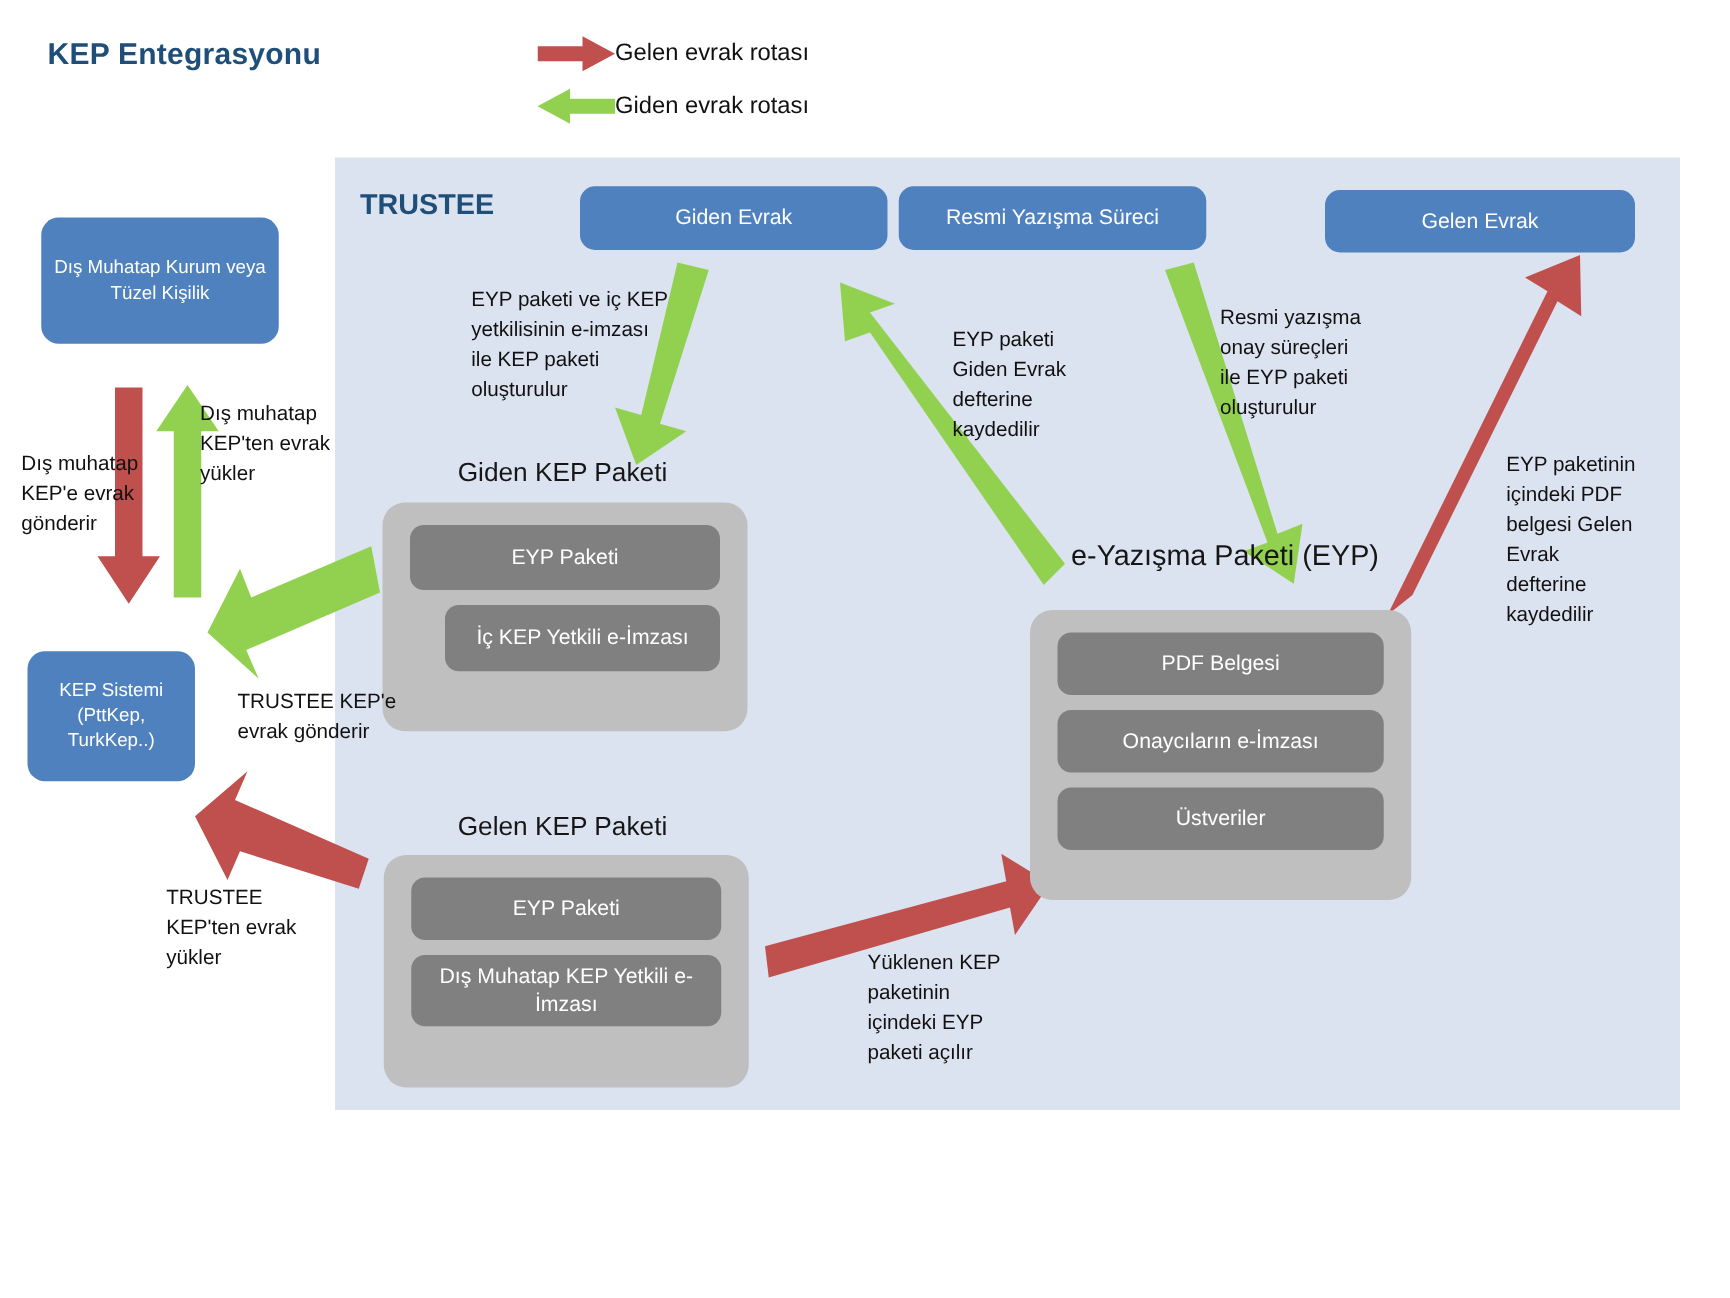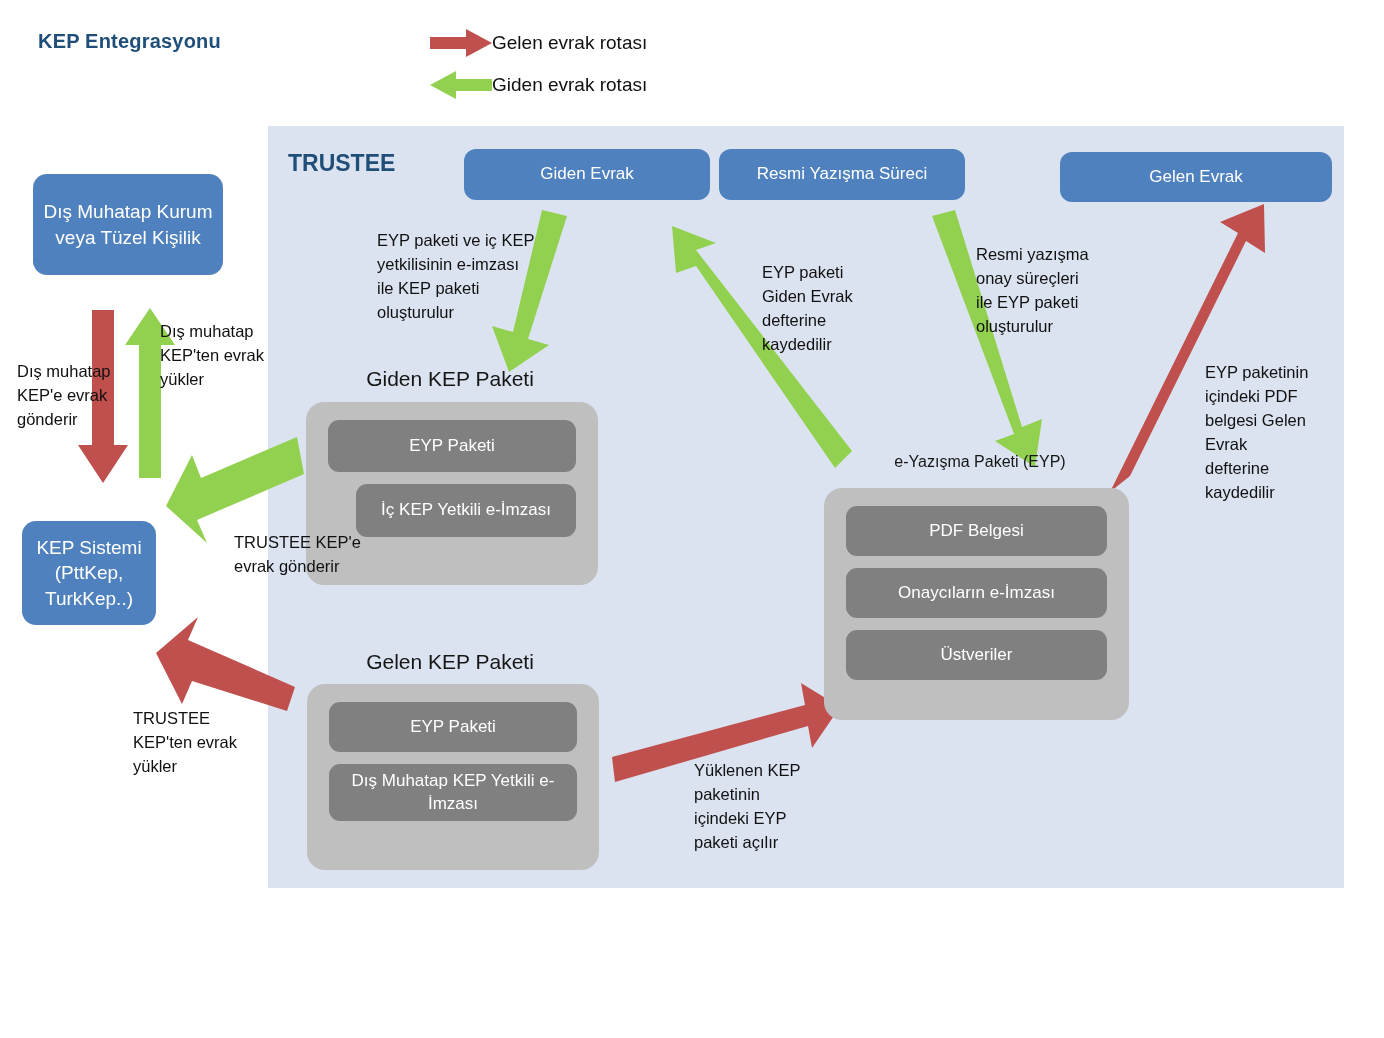--- a/index.html
+++ b/index.html
@@ -8,21 +8,21 @@
     background: #ffffff;
     font-family: "Liberation Sans", sans-serif;
     position: relative;
     overflow: hidden;
   }
   #stage { position: absolute; inset: 0; }
 
   
   .title {
     position: absolute; left: 38px; top: 30px;
-    font-size: 20px; font-weight: bold; color: #1F4E79;
+    font-size: 24px; font-weight: bold; color: #1F4E79;
     letter-spacing: .2px;
   }
 
   
   .legend { position: absolute; left: 430px; top: 22px; }
   .legend-row { display: flex; align-items: center; height: 42px; }
   .legend-label { font-size: 19px; color: #111; }
   .legend-arrow { width: 62px; height: 30px; }
 
   
@@ -41,21 +41,21 @@
     position: absolute;
     background: #4E81BD;
     color: #ffffff;
     border-radius: 12px;
     display: flex; align-items: center; justify-content: center;
     text-align: center;
     font-size: 17px;
     line-height: 1.35;
     padding: 4px 10px;
   }
-  .blue-box.multi { font-size: 19px; border-radius: 14px; }
+  .blue-box.multi { font-size: 15px; border-radius: 14px; }
 
   
   .pkg-title {
     position: absolute;
     font-size: 21px; color: #161616; text-align: center;
   }
   .pkg-outer {
     position: absolute;
     background: #BFBFBF;
     border-radius: 18px;
@@ -152,51 +152,51 @@
   <div class="blue-box multi" style="left:33px; top:174px; width:190px; height:101px;">Dış Muhatap
 Kurum veya Tüzel
 Kişilik</div>
 
   <div class="blue-box multi" style="left:22px; top:521px; width:134px; height:104px;">KEP Sistemi
 (PttKep,
 TurkKep..)</div>
 
   <div class="blue-box" style="left:464px; top:149px; width:246px; height:51px;">Giden Evrak</div>
   <div class="blue-box" style="left:719px; top:149px; width:246px; height:51px;">Resmi Yazışma Süreci</div>
-  <div class="blue-box" style="left:1060px; top:152px; width:272px; height:50px;">Gelen Evrak</div>
+  <div class="blue-box" style="left:1060px; top:152px; width:248px; height:50px;">Gelen Evrak</div>
 
   <div class="pkg-title" style="left:300px; top:367px; width:300px;">Giden KEP Paketi</div>
   <div class="pkg-outer" style="left:306px; top:402px; width:292px; height:183px;">
     <div class="pkg-item" style="height:52px;">EYP Paketi</div>
     <div class="pkg-item" style="height:53px;margin-left:28px;">İç KEP Yetkili e-İmzası</div>
   </div>
 
   <div class="pkg-title" style="left:300px; top:650px; width:300px;">Gelen KEP Paketi</div>
   <div class="pkg-outer" style="left:307px; top:684px; width:292px; height:186px;">
     <div class="pkg-item" style="height:50px;">EYP Paketi</div>
     <div class="pkg-item" style="height:57px;">Dış Muhatap KEP Yetkili
 e-İmzası</div>
   </div>
 
-  <div class="pkg-title" style="left:815px; top:453px; width:330px; font-size:16px;">e-Yazışma Paketi (EYP)</div>
+  <div class="pkg-title" style="left:815px; top:431px; width:330px; font-size:23px;">e-Yazışma Paketi (EYP)</div>
   <div class="pkg-outer" style="left:824px; top:488px; width:305px; height:232px;">
     <div class="pkg-item" style="height:50px;">PDF Belgesi</div>
     <div class="pkg-item" style="height:50px;text-align:right;">Onaycıların e-İmzası</div>
     <div class="pkg-item" style="height:50px;">Üstveriler</div>
   </div>
 
   <div class="note" style="left:17px; top:360px; width:120px;">Dış muhatap
 KEP'e evrak
 gönderir</div>
 
   <div class="note" style="left:160px; top:320px; width:130px;">Dış muhatap
 KEP'ten evrak
 yükler</div>
 
-  <div class="note" style="left:190px; top:531px; width:140px;margin-left:44px;">TRUSTEE KEP'e
+  <div class="note" style="left:190px; top:550px; width:140px;">TRUSTEE KEP'e
 evrak gönderir</div>
 
   <div class="note" style="left:133px; top:707px; width:140px;">TRUSTEE
 KEP'ten evrak
 yükler</div>
 
   <div class="note" style="left:377px; top:229px; width:180px;">EYP paketi ve iç KEP
 yetkilisinin e-imzası
 ile KEP paketi
 oluşturulur</div>

